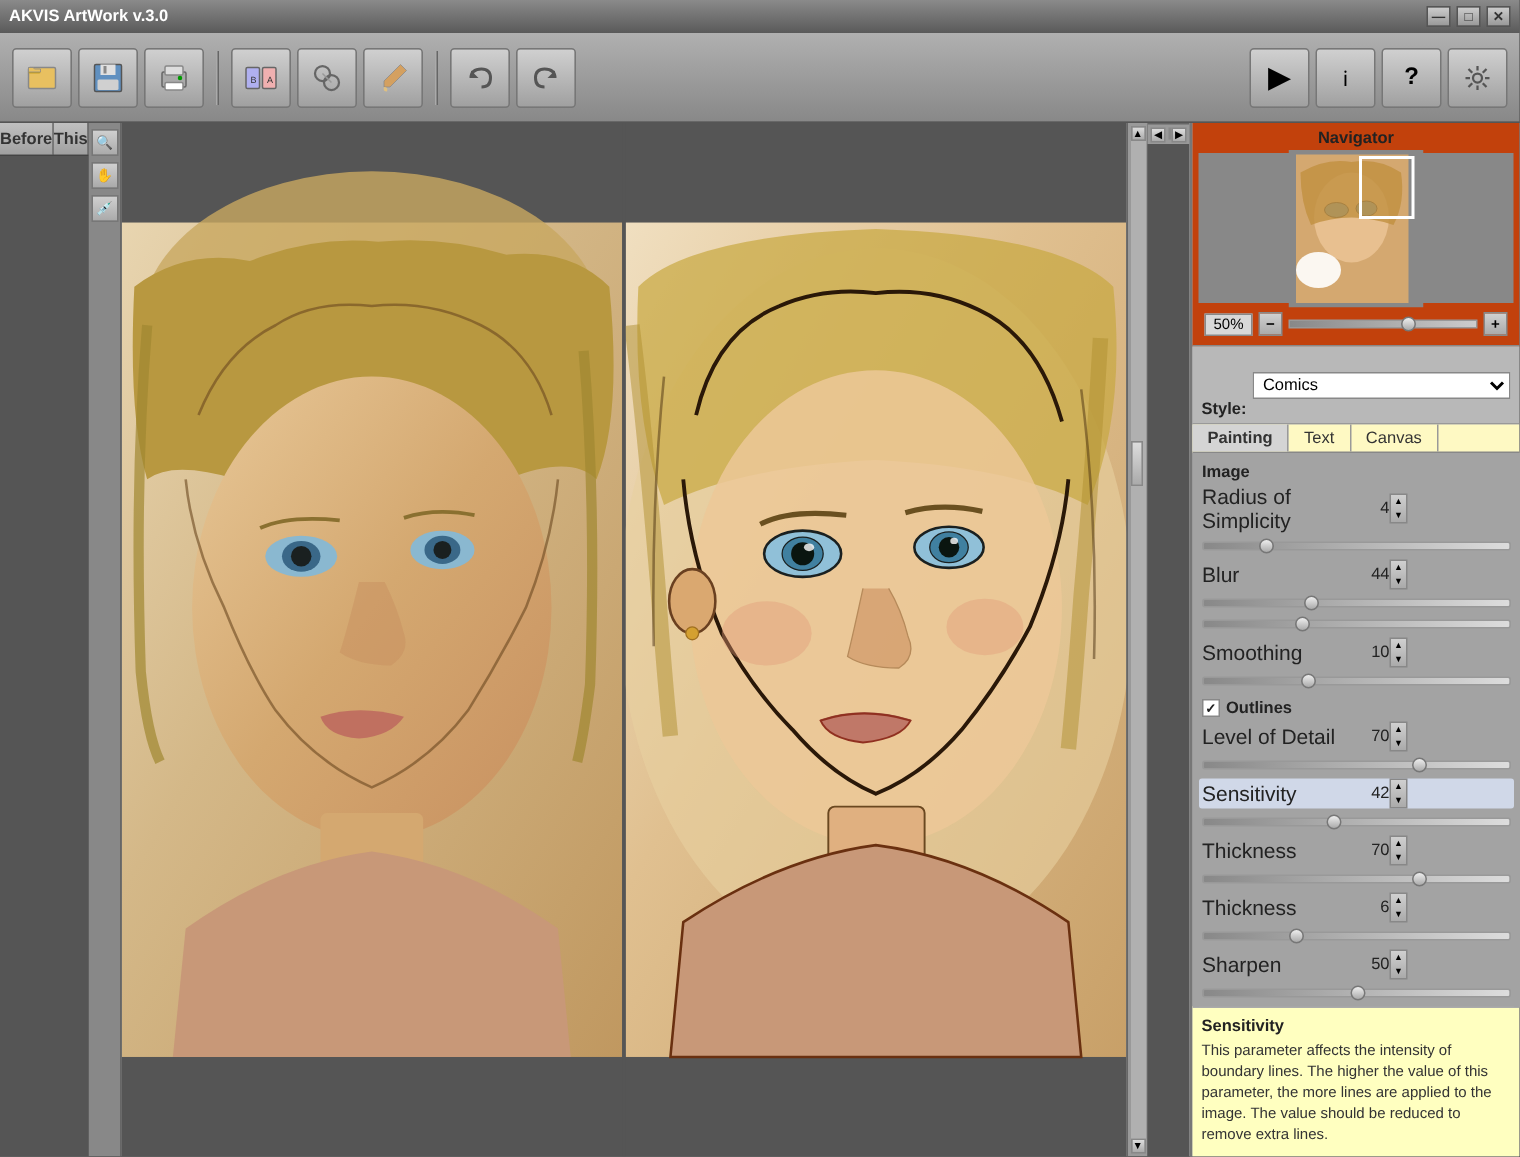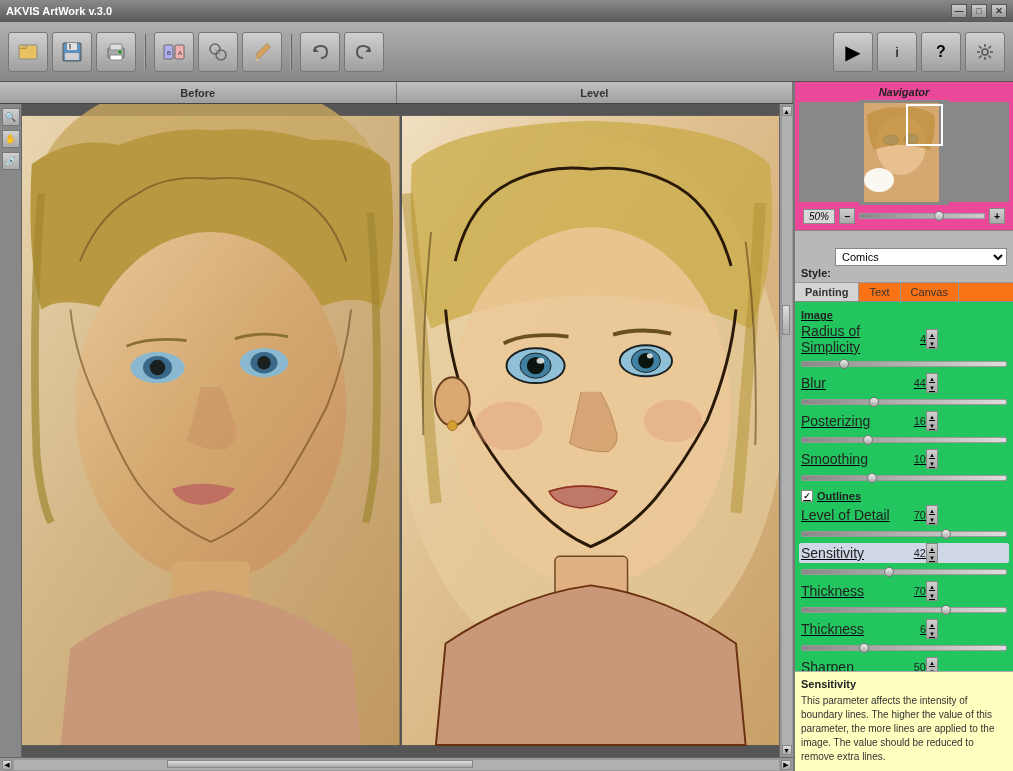--- a/index.html
+++ b/index.html
@@ -61,21 +61,21 @@
     
     #main {
       display: flex;
       height: calc(771px - 82px);
     }
 
     
     #canvas-area {
       flex: 1;
       display: flex;
-      flex-direction: column;
+      flex-direction: row;
       background: #555;
     }
 
     #canvas-header {
       display: flex;
       height: 22px;
       border-bottom: 1px solid #444;
     }
     .canvas-label {
       flex: 1;
@@ -152,24 +152,23 @@
     #right-panel {
       width: 220px;
       background: #c0c0c0;
       border-left: 2px solid #777;
       display: flex;
       flex-direction: column;
     }
 
     
     #navigator {
-      background: #ec4899;
+      background: #c2410c;
       border-bottom: 1px solid #888;
       padding: 4px;
-      font-style: italic;
     }
     #navigator-title {
       text-align: center;
       font-weight: bold;
       font-size: 11px;
       margin-bottom: 4px;
       color: #222;
     }
     #navigator-preview {
       background: #888;
@@ -227,21 +226,21 @@
       height: 18px;
       background: white;
       border: 1px solid #888;
       font-size: 11px;
       padding: 0 2px;
     }
 
     
     #tabs {
       display: flex;
-      background: #f97316;
+      background: #fef9c3;
       border-bottom: 1px solid #888;
       align-items: flex-end;
     }
     .tab {
       padding: 3px 10px;
       font-size: 11px;
       cursor: pointer;
       border-right: 1px solid #999;
       color: #333;
     }
@@ -249,22 +248,21 @@
       background: #d4d4d4;
       font-weight: bold;
       border-bottom: none;
     }
 
     
     #params {
       flex: 1;
       overflow-y: auto;
       padding: 4px;
-      background: #22c55e;
-      text-decoration: underline;
+      background: #a3a3a3;
     }
 
     .section-header {
       font-weight: bold;
       font-size: 11px;
       color: #222;
       padding: 3px 2px 2px;
       display: flex;
       align-items: center;
       gap: 4px;
@@ -465,21 +463,21 @@
         </svg>
     </div>
   </div>
 </div>
 
 <div id="main">
 
   <div id="canvas-area">
     <div id="canvas-header">
       <div class="canvas-label">Before</div>
-      <div class="canvas-label">Level</div>
+      <div class="canvas-label">This</div>
     </div>
     <div id="canvas-content">
 
       <div id="left-tools">
         <div class="left-tool-btn">🔍</div>
         <div class="left-tool-btn">✋</div>
         <div class="left-tool-btn">💉</div>
       </div>
 
       <div id="image-container">
@@ -687,28 +685,20 @@
           <div class="stepper-up">▲</div>
           <div class="stepper-down">▼</div>
         </div>
       </div>
       <div style="padding:0 2px 6px;">
         <div class="param-slider">
           <div class="param-thumb" style="left:33%;"></div>
         </div>
       </div>
 
-      <div class="param-row">
-        <div class="param-label">Posterizing</div>
-        <div class="param-value">16</div>
-        <div class="param-stepper">
-          <div class="stepper-up">▲</div>
-          <div class="stepper-down">▼</div>
-        </div>
-      </div>
       <div style="padding:0 2px 6px;">
         <div class="param-slider">
           <div class="param-thumb" style="left:30%;"></div>
         </div>
       </div>
 
       <div class="param-row">
         <div class="param-label">Smoothing</div>
         <div class="param-value">10</div>
         <div class="param-stepper">

